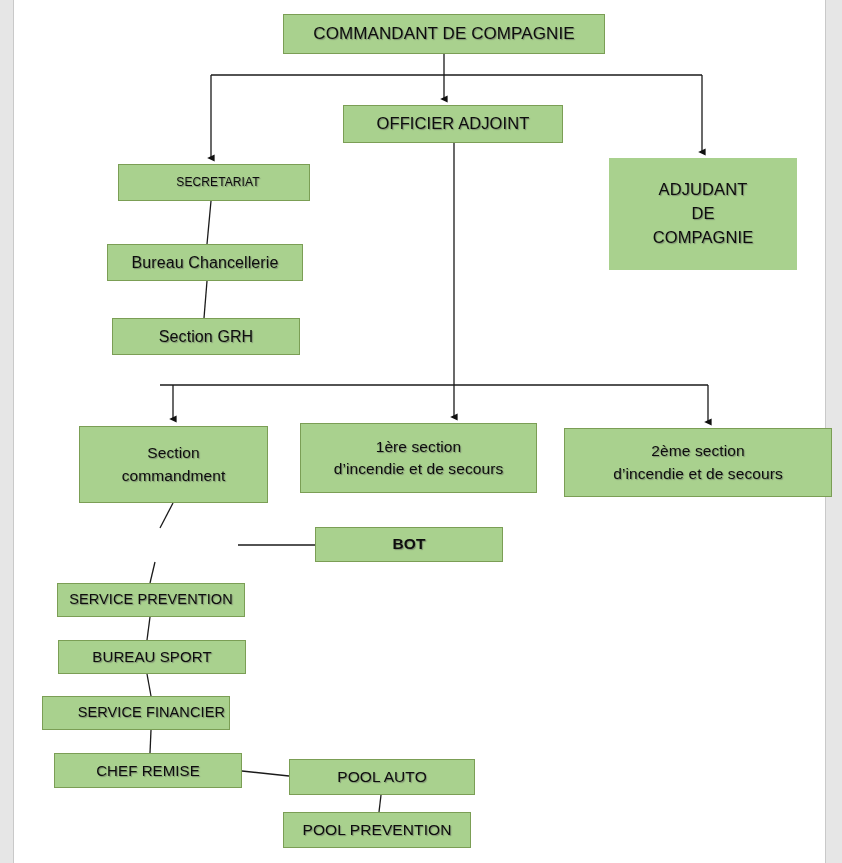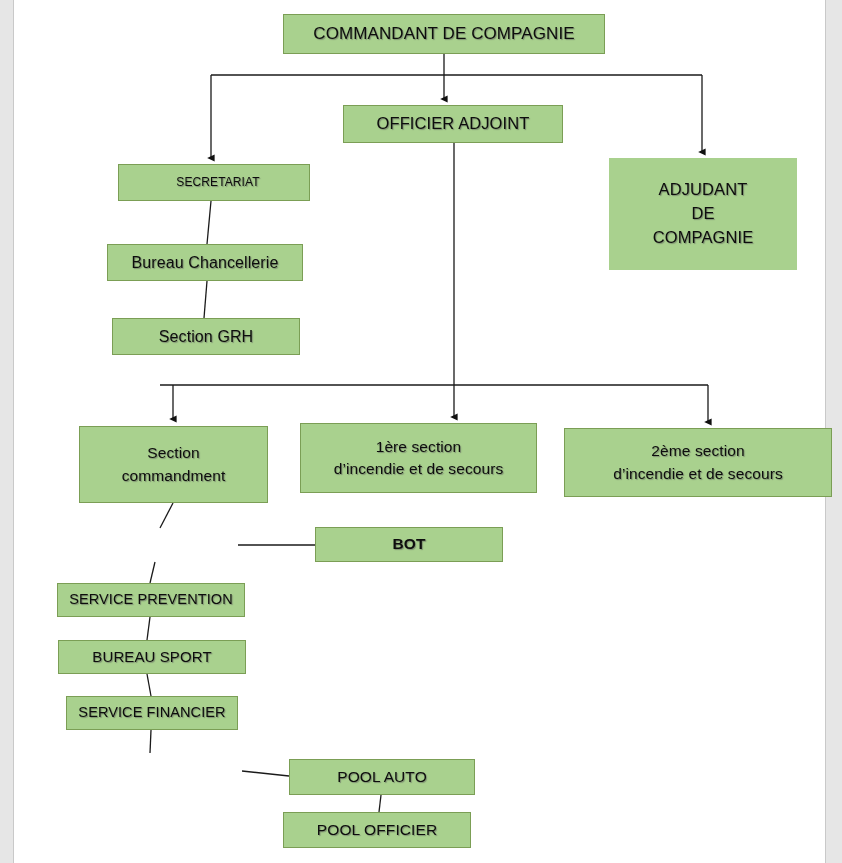--- a/index.html
+++ b/index.html
@@ -71,21 +71,21 @@
   .n-adjudant     { left: 595px; top: 158px; width: 188px; height: 112px; font-size: 16.5px; }
 
   .n-sectioncmd   { left: 65px;  top: 426px; width: 189px; height: 77px;  font-size: 15.5px; }
   .n-section1     { left: 286px; top: 423px; width: 237px; height: 70px;  font-size: 15.5px; }
   .n-section2     { left: 550px; top: 428px; width: 268px; height: 69px;  font-size: 15.5px; }
 
   .n-bureauop     { left: 38px;  top: 528px; width: 186px; height: 34px;  font-size: 14.5px; }
   .n-bot          { left: 301px; top: 527px; width: 188px; height: 35px;  font-size: 15.5px; }
   .n-prevention   { left: 43px;  top: 583px; width: 188px; height: 34px;  font-size: 14.5px; }
   .n-sport        { left: 44px;  top: 640px; width: 188px; height: 34px;  font-size: 15px; }
-  .n-financier    { left: 52px;  top: 696px; width: 172px; height: 34px;  font-size: 14.5px; }
+  .n-financier    { left: 28px;  top: 696px; width: 188px; height: 34px;  font-size: 14.5px; text-align: right; }
   .n-chefremise   { left: 40px;  top: 753px; width: 188px; height: 35px;  font-size: 15px; }
   .n-poolauto     { left: 275px; top: 759px; width: 186px; height: 36px;  font-size: 15.5px; }
   .n-poolform     { left: 269px; top: 812px; width: 188px; height: 36px;  font-size: 15.5px; }
 
   .node span { display: block; width: 100%; }
   .node .l2 { margin-top: 2px; }
 </style>
 </head>
 <body>
 
@@ -205,23 +205,26 @@
     </div>
 
     <div class="node n-sport">
       <span>BUREAU SPORT</span>
     </div>
 
     <div class="node n-financier">
       <span>SERVICE FINANCIER</span>
     </div>
 
+    <div class="node n-chefremise">
+      <span>CHEF REMISE</span>
+    </div>
 
     <div class="node n-poolauto">
       <span>POOL AUTO</span>
     </div>
 
     <div class="node n-poolform">
-      <span>POOL OFFICIER</span>
+      <span>POOL PREVENTION</span>
     </div>
 
   </div>
 </div>
 
 </body></html>

